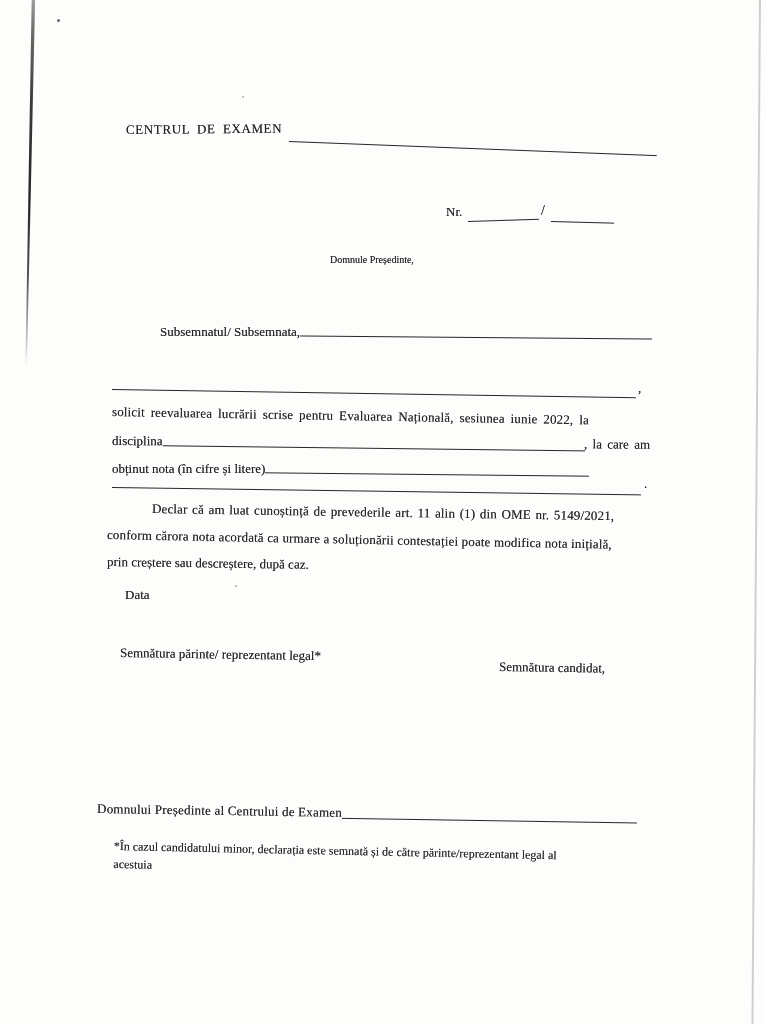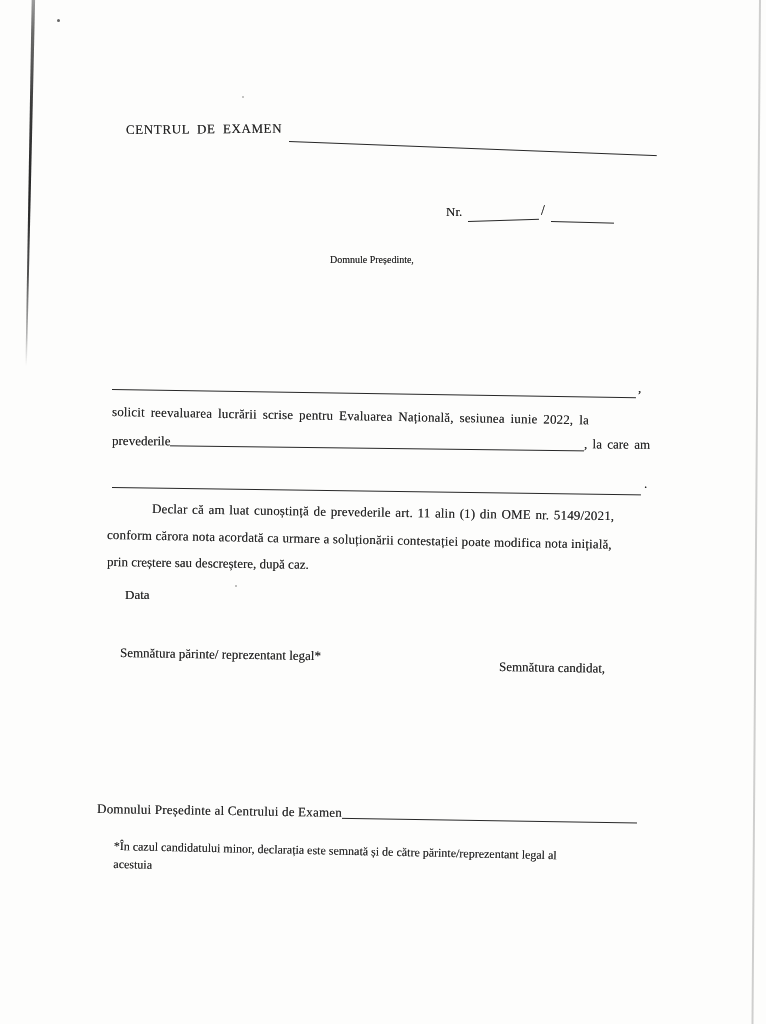--- a/index.html
+++ b/index.html
@@ -47,33 +47,41 @@
   <div class="t" style="left:126px;top:121px;letter-spacing:.6px;word-spacing:3.5px;transform:rotate(-0.5deg);">CENTRUL DE EXAMEN</div>
   <div class="rule" style="left:289px;top:141px;width:368px;transform:rotate(2.2deg);"></div>
 
   <div class="t" style="left:446px;top:203px;">Nr.</div>
   <div class="rule" style="left:468px;top:221px;width:71px;transform:rotate(-1.8deg);"></div>
   <div class="t" style="left:541px;top:202px;font-size:14px;">/</div>
   <div class="rule" style="left:551px;top:221px;width:63px;transform:rotate(1.5deg);"></div>
 
   <div class="t" style="left:330px;top:251px;font-size:10px;">Domnule Președinte,</div>
 
+  <div class="row" style="left:160px;top:322px;width:492px;">
+    <span class="lbl">Subsemnatul/ Subsemnata,</span>
+    <span class="fill" style="transform:rotate(.5deg);"></span>
+  </div>
 
 
   <div class="rule" style="left:112px;top:389px;width:524px;transform:rotate(.9deg);"></div>
   <div class="t" style="left:638px;top:379px;">,</div>
 
   <div class="t" style="left:112px;top:403px;word-spacing:2.5px;letter-spacing:.15px;transform:rotate(1deg);">solicit reevaluarea lucrării scrise pentru Evaluarea Națională, sesiunea iunie 2022, la</div>
 
   <div class="row" style="left:112px;top:431px;width:538px;transform:rotate(.4deg);">
-    <span class="lbl">prevederile</span>
+    <span class="lbl">disciplina</span>
     <span class="fill" style="transform:rotate(.3deg);"></span>
     <span class="lbl" style="word-spacing:2px;text-align:right;">, la care am</span>
   </div>
 
+  <div class="row" style="left:112px;top:459px;width:477px;">
+    <span class="lbl">obținut nota (în cifre și litere)</span>
+    <span class="fill" style="transform:rotate(.6deg);"></span>
+  </div>
 
   <div class="rule" style="left:112px;top:487px;width:529px;transform:rotate(.8deg);"></div>
   <div class="t" style="left:644px;top:475px;">.</div>
 
   <div class="t" style="left:152px;top:500px;word-spacing:1.2px;letter-spacing:.15px;transform:rotate(.9deg);">Declar că am luat cunoștință de prevederile art. 11 alin (1) din OME nr. 5149/2021,</div>
   <div class="t" style="left:107px;top:526px;letter-spacing:.15px;transform:rotate(1.1deg);">conform cărora nota acordată ca urmare a soluționării contestației poate modifica nota inițială,</div>
   <div class="t" style="left:107px;top:553px;transform:rotate(.8deg);">prin creștere sau descreștere, după caz.</div>
 
   <div class="t" style="left:125px;top:586px;">Data</div>
 

